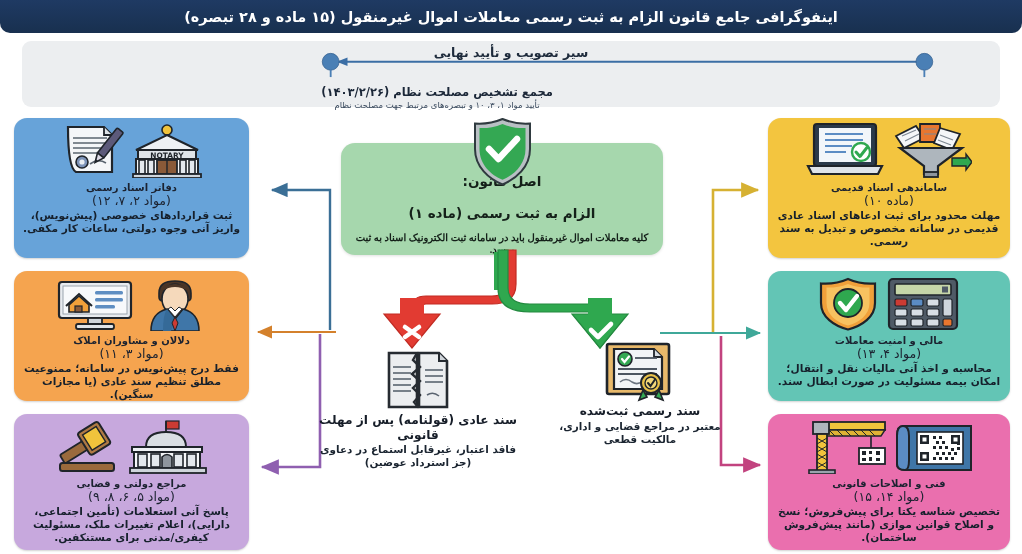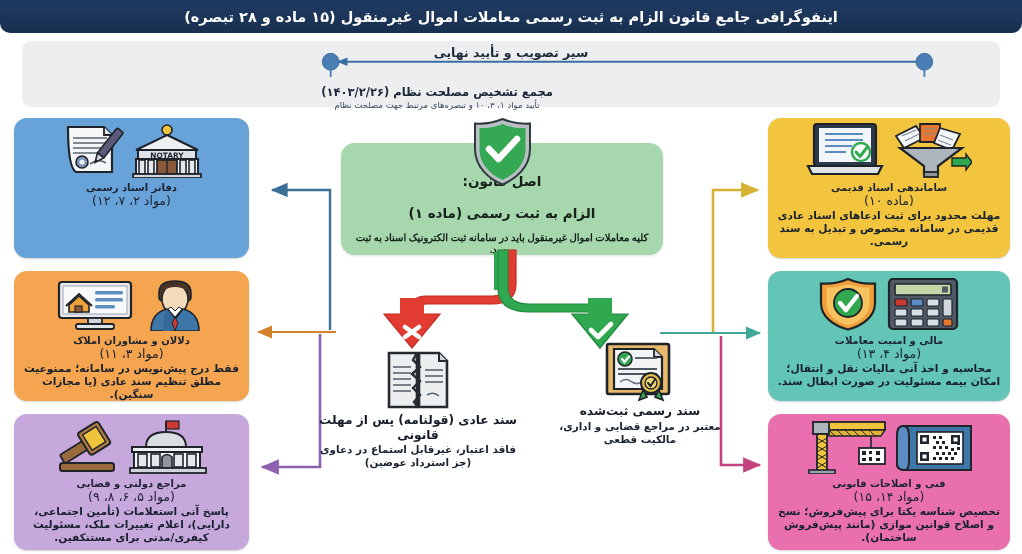--- a/index.html
+++ b/index.html
@@ -339,20 +339,21 @@
         <path d="M30,40 Q38,34 46,39" fill="none" stroke="#5a646f" stroke-width="1.6"></path>
         <g transform="rotate(38 48 22)">
           <rect x="44" y="2" width="8" height="32" rx="1.5" fill="#5c5a7a" stroke="#1f242a" stroke-width="1.6"></rect>
           <polygon points="44,34 52,34 48,43" fill="#dcd9e6" stroke="#1f242a" stroke-width="1.6"></polygon>
           <polygon points="46.6,40 49.4,40 48,43" fill="#1f242a"></polygon>
         </g>
       </svg>
     </div>
     <div class="card-title">دفاتر اسناد رسمی</div>
     <div class="card-sub">(مواد ۲، ۷، ۱۲)</div>
+    <div class="card-body">ثبت قراردادهای خصوصی (پیش‌نویس)، واریز آنی وجوه دولتی، ساعات کار مکفی.</div>
   </div>
 
   <div class="card" id="card-brokers">
     <div class="card-icons">
       <svg width="68" height="52" viewBox="0 0 68 52">
         <path d="M18,14 Q18,2 34,2 Q50,2 50,14 L50,18 Q50,22 46,22 L22,22 Q18,22 18,18 Z" fill="#4a3526" stroke="#1f242a" stroke-width="1.6"></path>
         <ellipse cx="34" cy="20" rx="13" ry="15" fill="#f5d9bb" stroke="#1f242a" stroke-width="1.6"></ellipse>
         <path d="M21,12 Q34,4 47,12 Q46,6 34,5 Q22,6 21,12 Z" fill="#4a3526"></path>
         <path d="M10,52 Q10,34 26,30 L34,40 L42,30 Q58,34 58,52 Z" fill="#3f76a8" stroke="#1f242a" stroke-width="1.6"></path>
         <path d="M26,30 L34,40 L30,52 L22,52 Q22,36 26,30 Z" fill="#356a98"></path>

